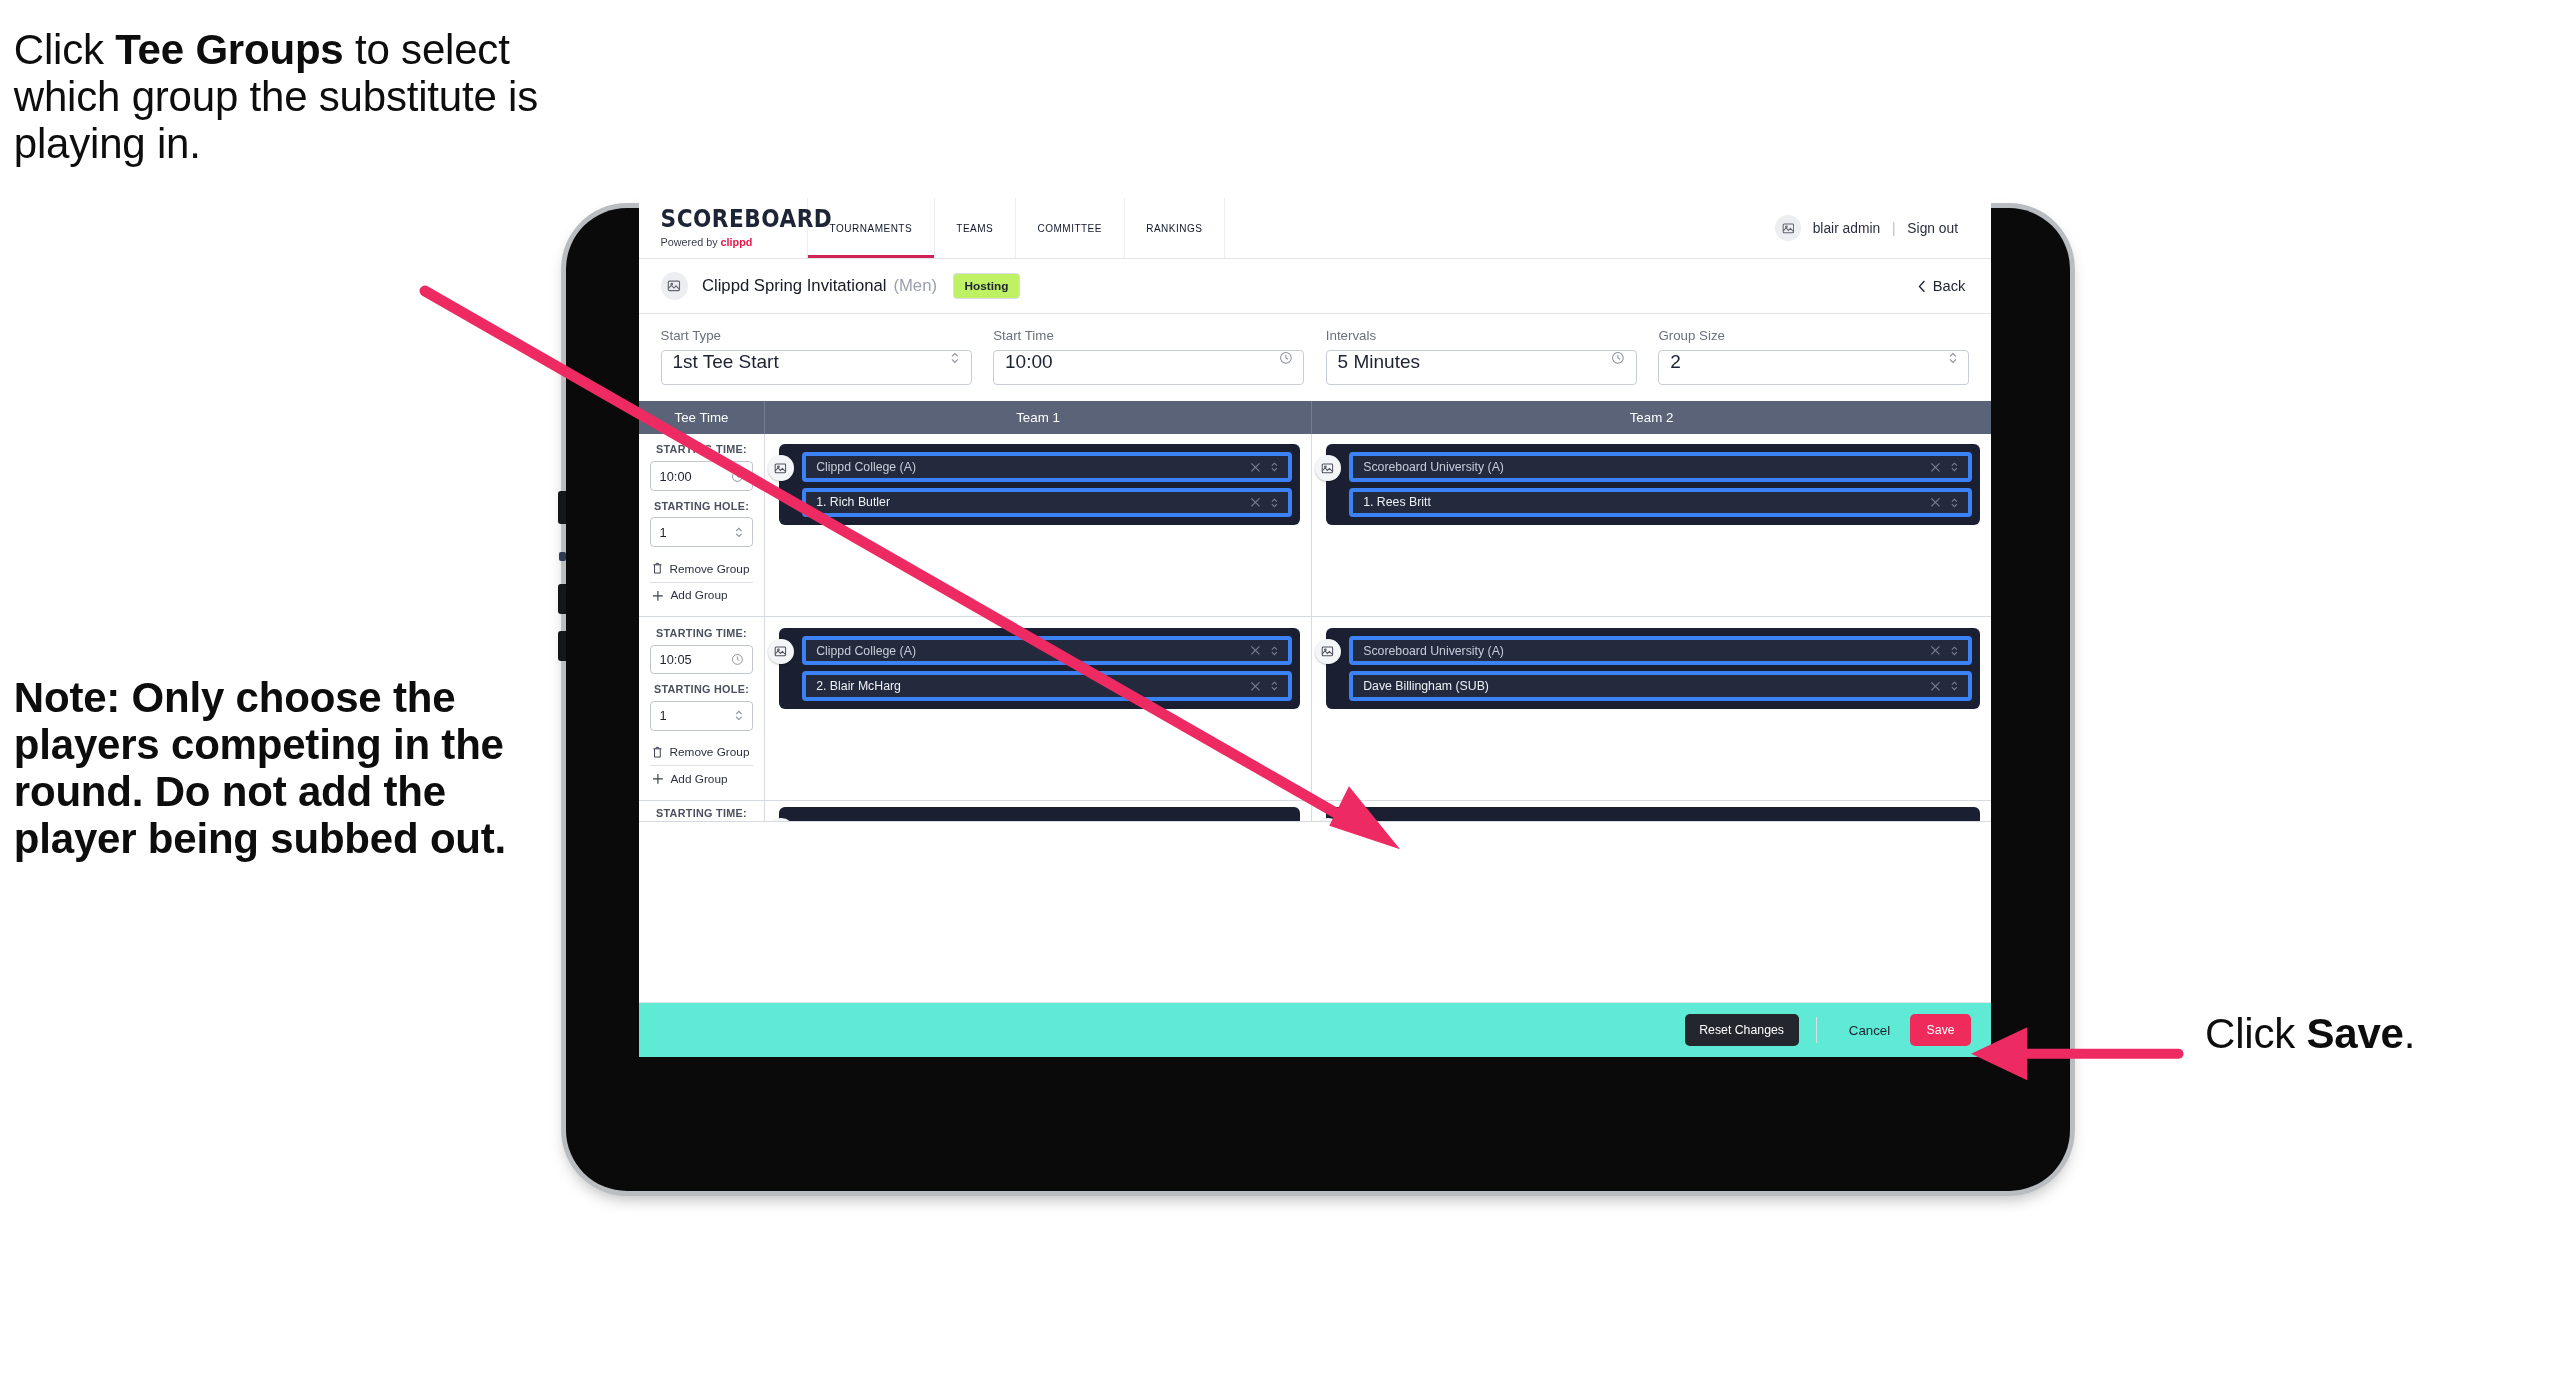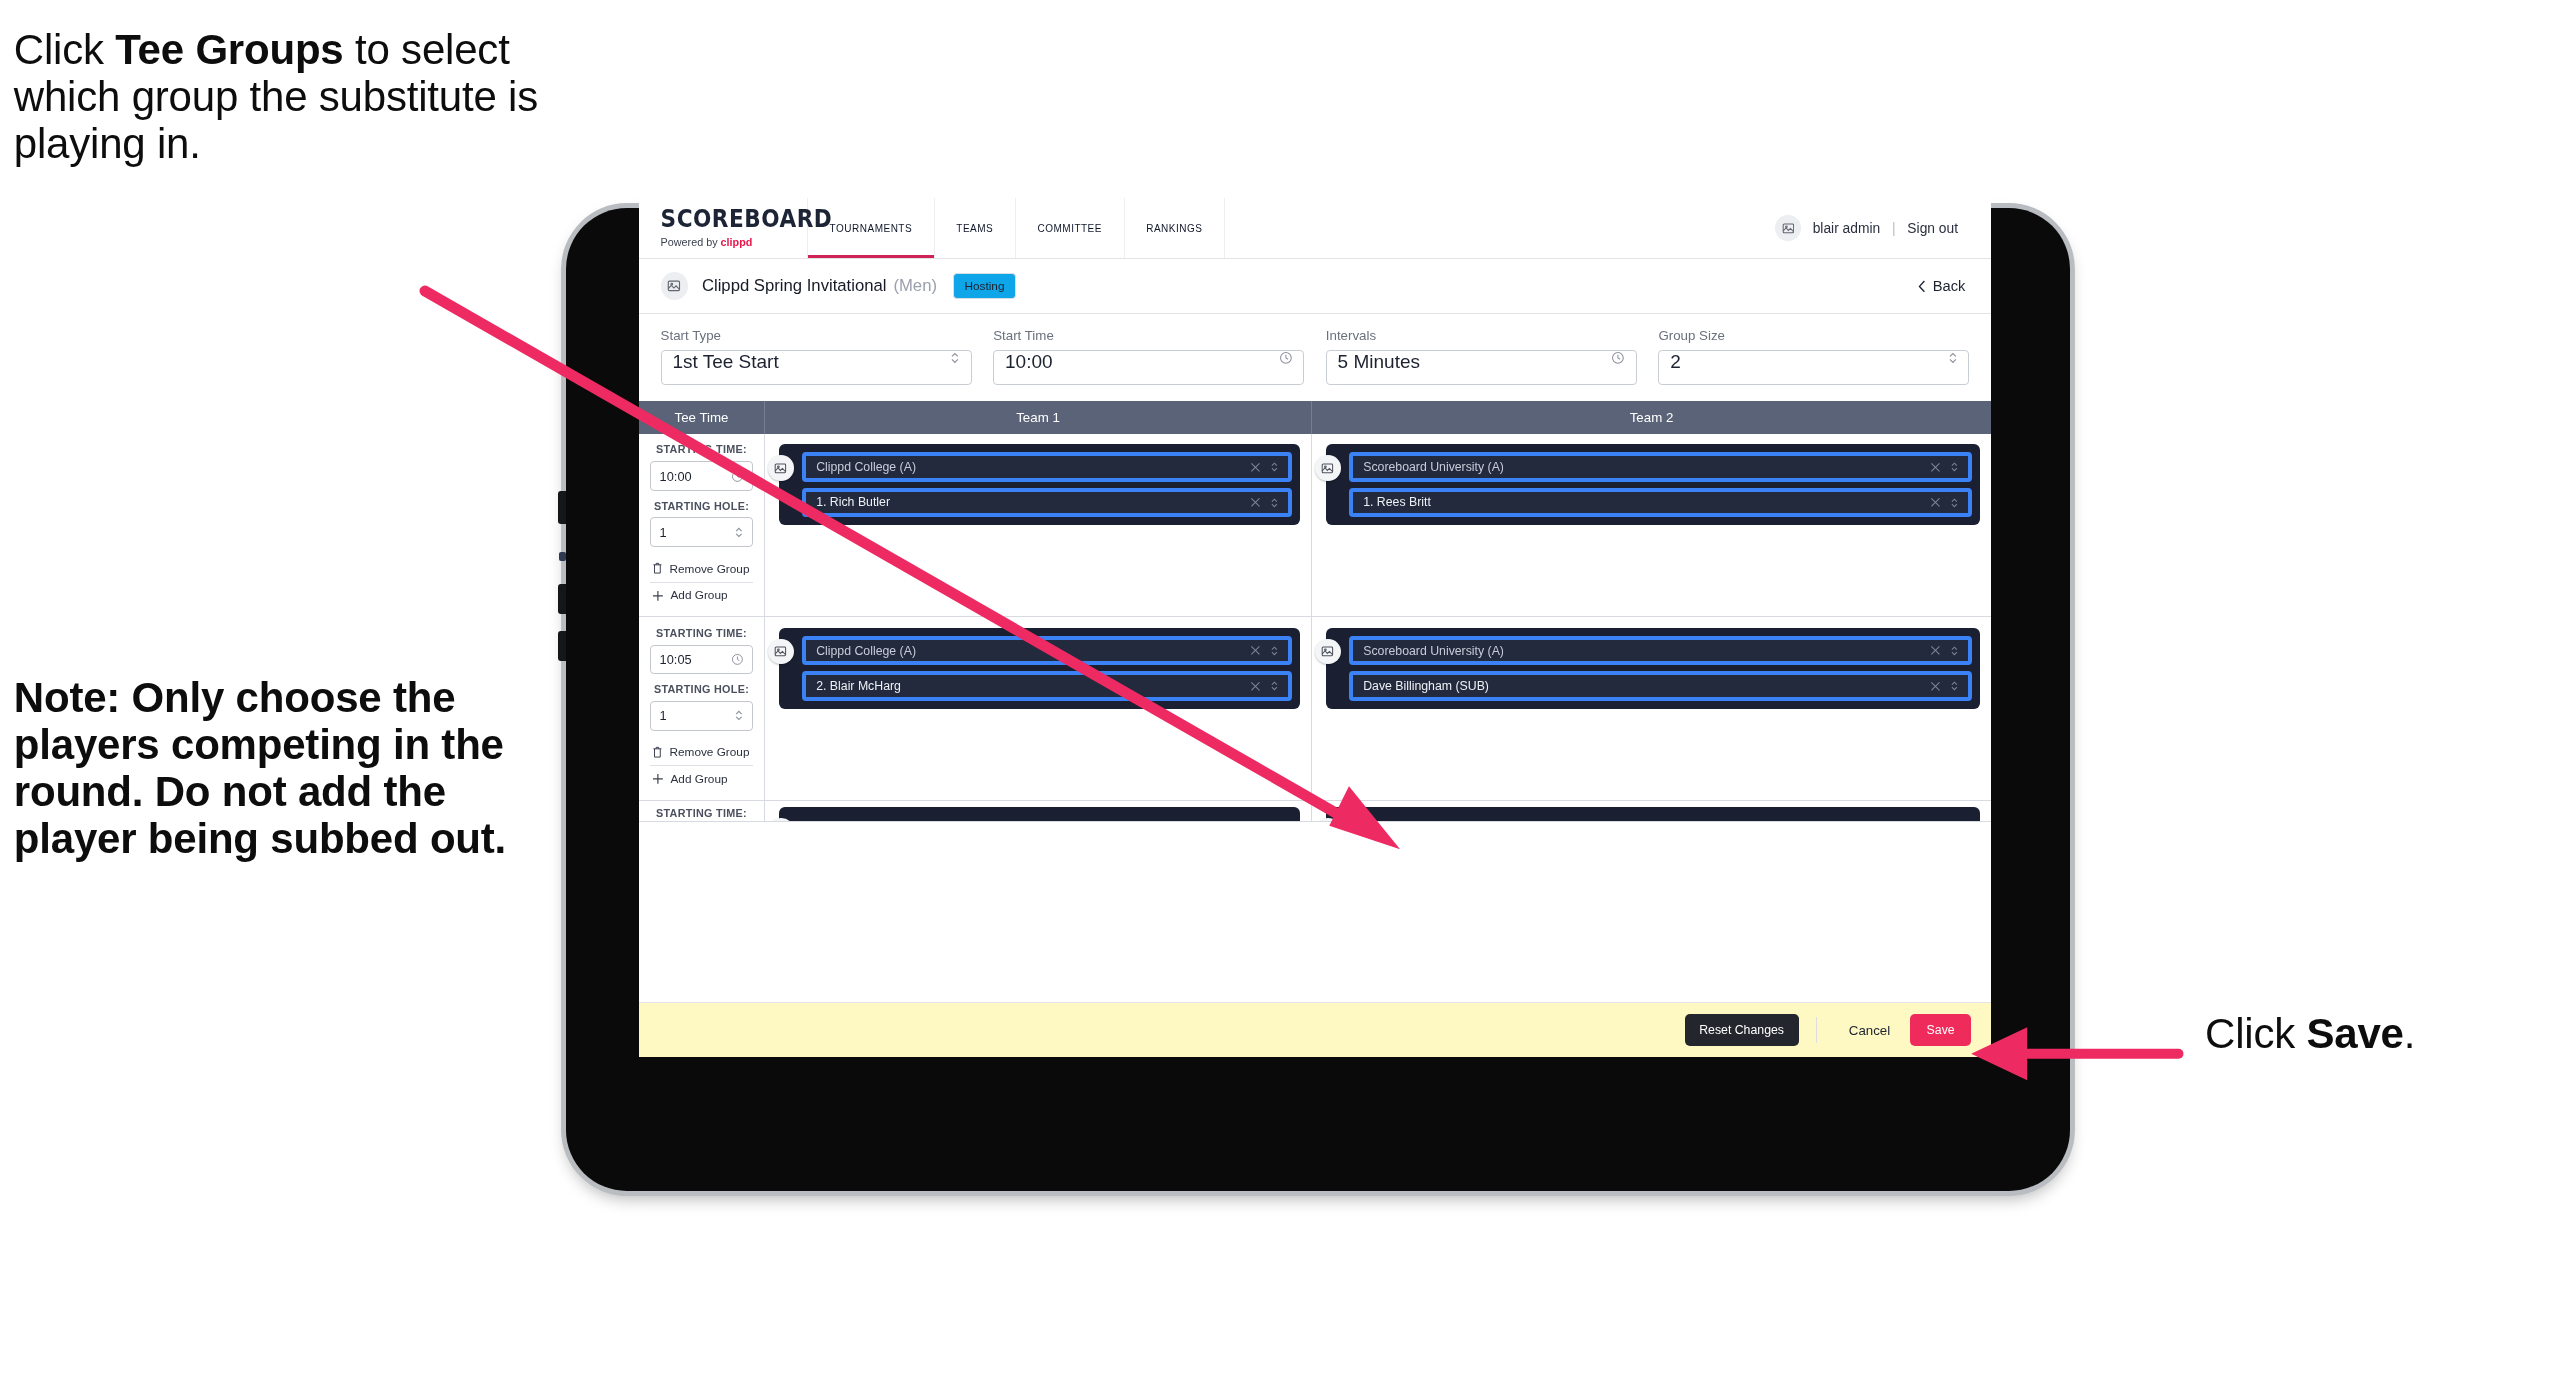--- a/index.html
+++ b/index.html
@@ -108,21 +108,21 @@
   .crumb-avatar {
     width: 27.5px; height: 27.5px; border-radius: 50%;
     background: #eceef1; display:flex; align-items:center; justify-content:center;
     margin-right: 13.8px;
   }
   .crumb-title { font-size: 16.7px; color: #161a26; }
   .crumb-gender { font-size: 16.7px; color: #9aa0ad; margin-left: 6.9px; }
   .crumb-badge {
     margin-left: 15.7px; padding: 4.9px 10.8px;
     border: 1px solid #dcdee3; border-radius: 3.9px;
-    font-size: 11.8px; font-weight: 400; color: #1d2230; background: #0ea5e9;
+    font-size: 11.8px; font-weight: 700; color: #1d2230; background: #bef264;
   }
   .crumb-back {
     margin-left: auto; font-size: 14.7px; color: #1d2230;
     display: flex; align-items: center; gap: 6.9px; cursor: pointer;
   }
 
   
   .settings {
     display: flex; padding: 13.8px 21.6px 15.7px 21.6px; gap: 21.6px;
     background: #fff;
@@ -196,21 +196,21 @@
   }
   .pill:last-child { margin-bottom: 0; }
   .pill .pname { flex: 1; font-size: 12.3px; color: #c7ccd8; }
   .pill .pname.white { color: #eef1f6; }
   .pill-ctrls { display: flex; align-items: center; gap: 8.8px; color: #6d7governor; }
   .pill-x, .pill-sort { color: #767f94; display: flex; align-items: center; }
 
   
   .footer {
     position: absolute; left: 0; bottom: 0; width: 1352px; height: 55px;
-    background: #fef9c3; border-top: 1px solid #e2e4e8;
+    background: #5eead4; border-top: 1px solid #e2e4e8;
     display: flex; align-items: center; justify-content: flex-end;
     padding-right: 19.7px; gap: 0;
   }
   .btn-reset {
     background: #23262d; color: #fff; font-size: 12.3px;
     padding: 8.8px 14.7px; border-radius: 4.9px; border: none; cursor: pointer;
     font-family: "Liberation Sans", sans-serif;
   }
   .footer-div { width: 1px; height: 25.6px; background: #dcdee3; margin: 0 17.7px; }
   .btn-cancel {

